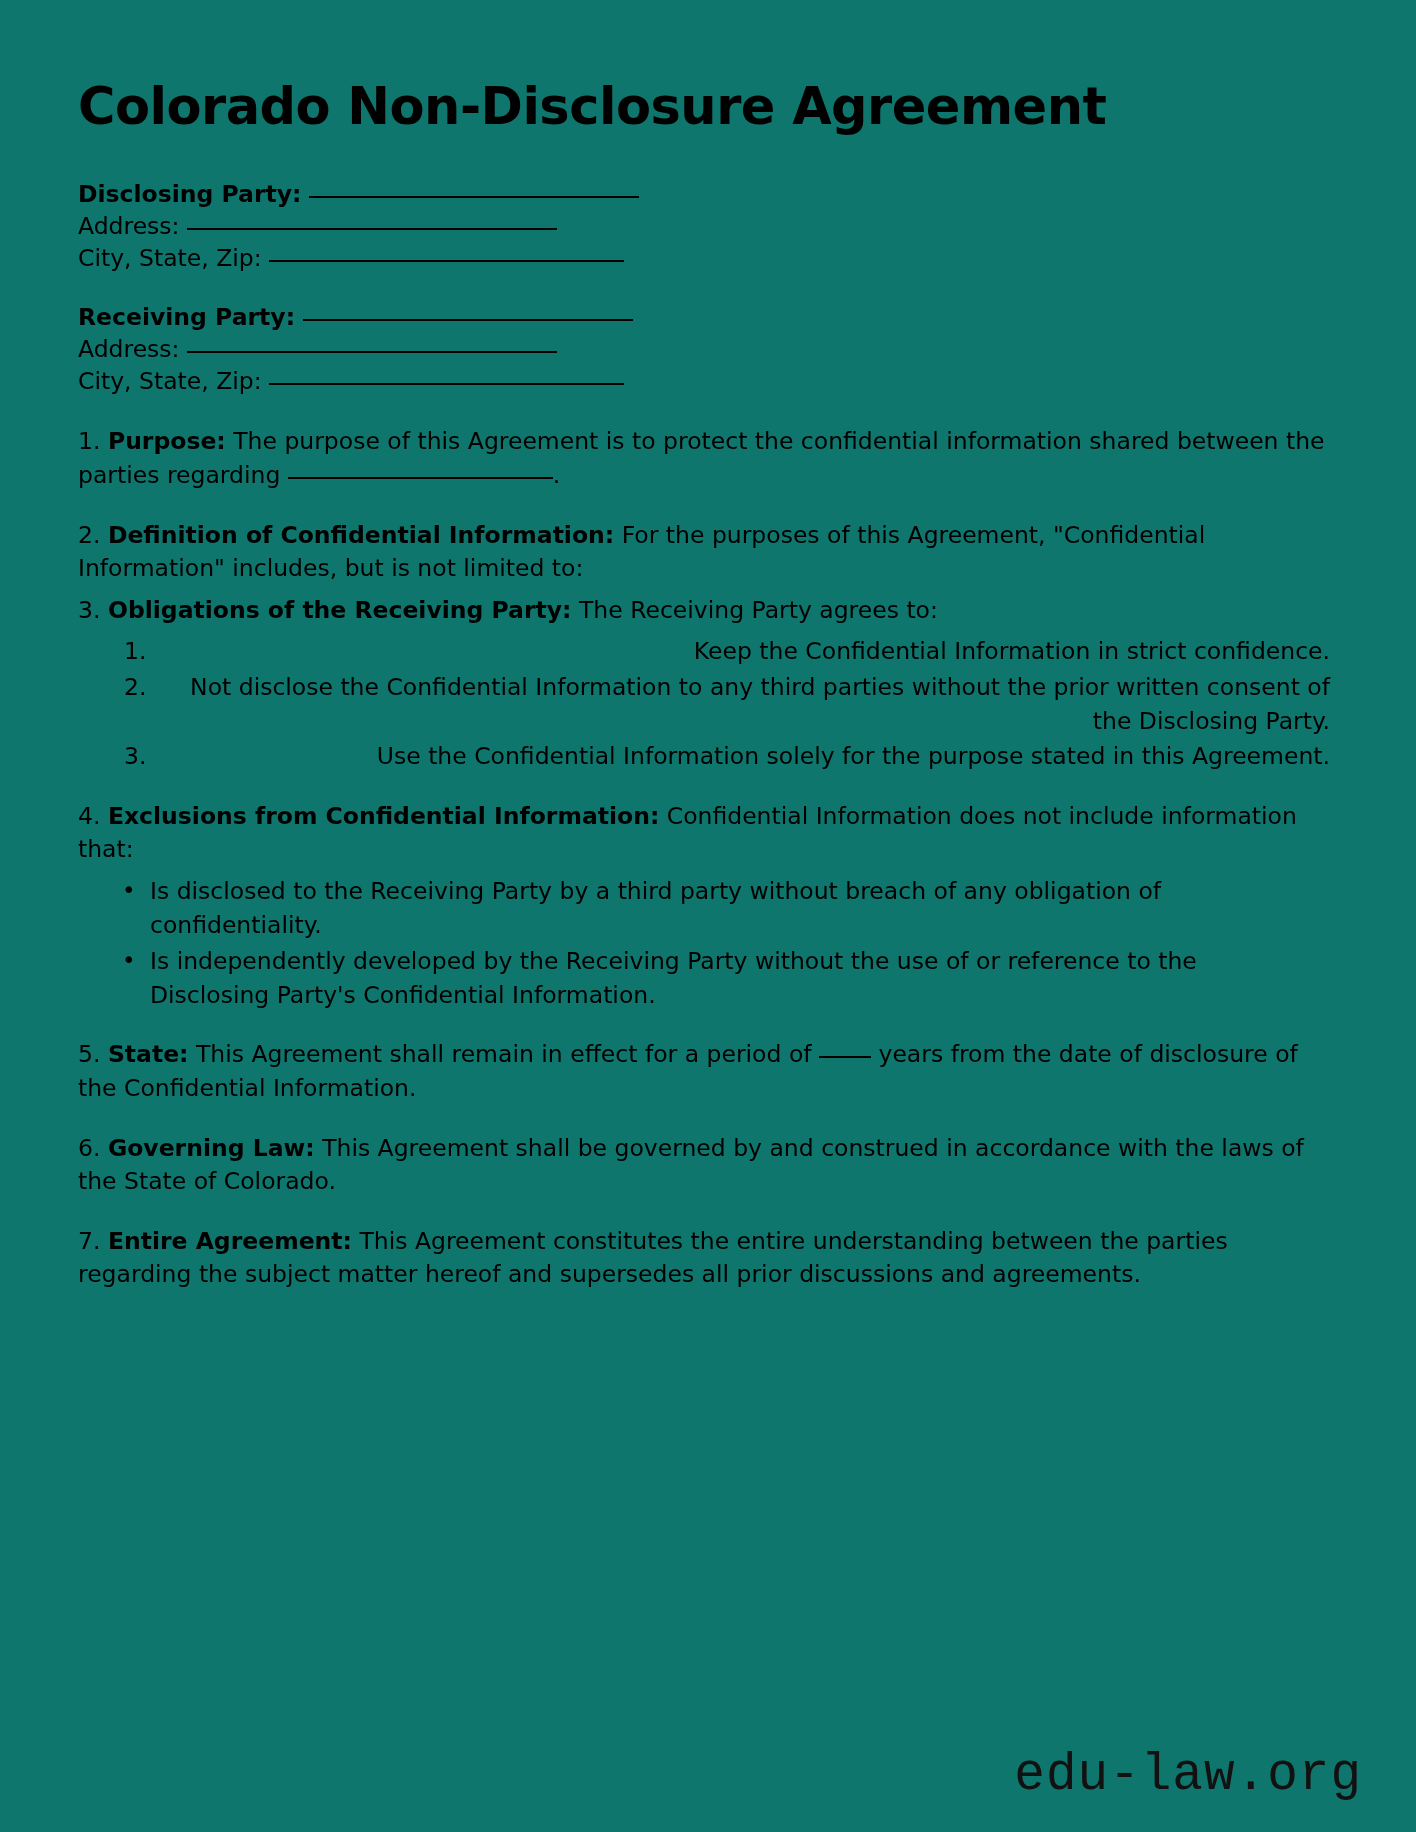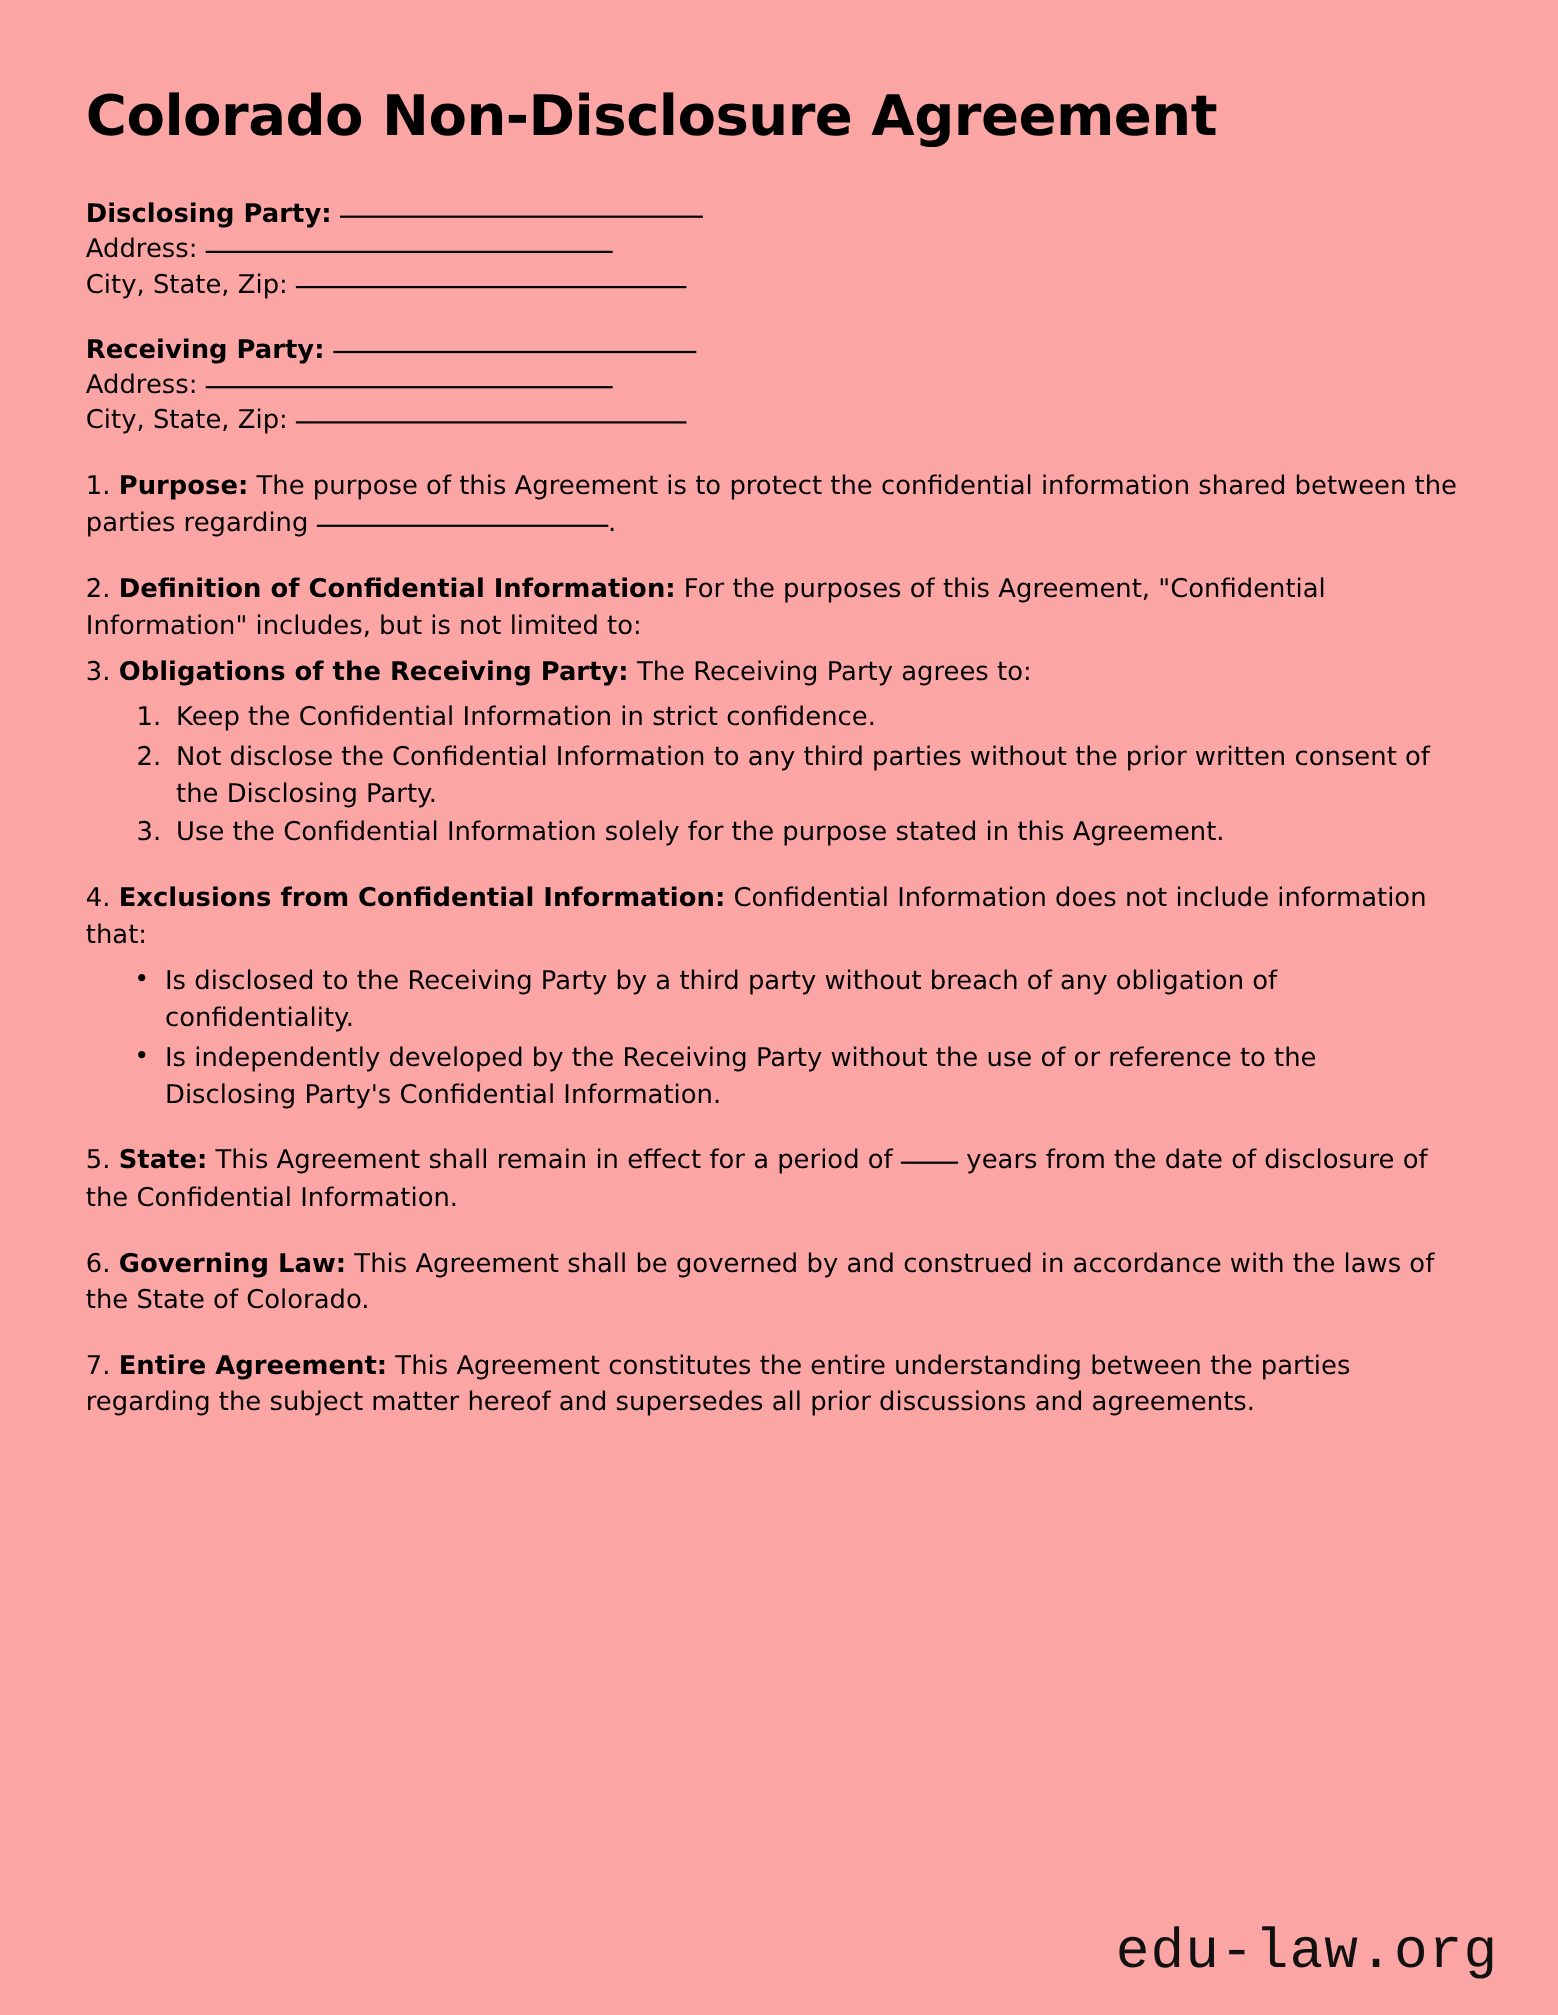--- a/index.html
+++ b/index.html
@@ -15,21 +15,21 @@
     font-family: "DejaVu Sans", "Liberation Sans", sans-serif;
     color: #000000;
     overflow: hidden;
   }
   .page {
     position: absolute;
     top: 0; left: 0;
     width: 1416px;
     height: 1832px;
     padding: 78px 86px 0 78px;
-    background: #fca5a5;
+    background: #0f766e;
   }
   .doc-title {
     font-size: 51px;
     font-weight: bold;
     letter-spacing: -0.5px;
     line-height: 1.12;
     margin: 0 0 44px 0;
     font-family: "DejaVu Sans", "Liberation Sans", sans-serif;
   }
   p.para {
@@ -80,20 +80,21 @@
     left: -28px;
     top: -1px;
     font-size: 23px;
   }
   ol.numlist {
     font-size: 23.5px;
     line-height: 1.43;
     margin: 0 0 26px 0;
     padding-left: 76px;
     max-width: 1265px;
+    text-align: right;
   }
   ol.numlist li {
     margin: 0 0 2px 0;
     padding-left: 6px;
   }
   .watermark {
     position: absolute;
     right: 54px;
     bottom: 28px;
     font-family: "Liberation Mono", "DejaVu Sans Mono", monospace;

